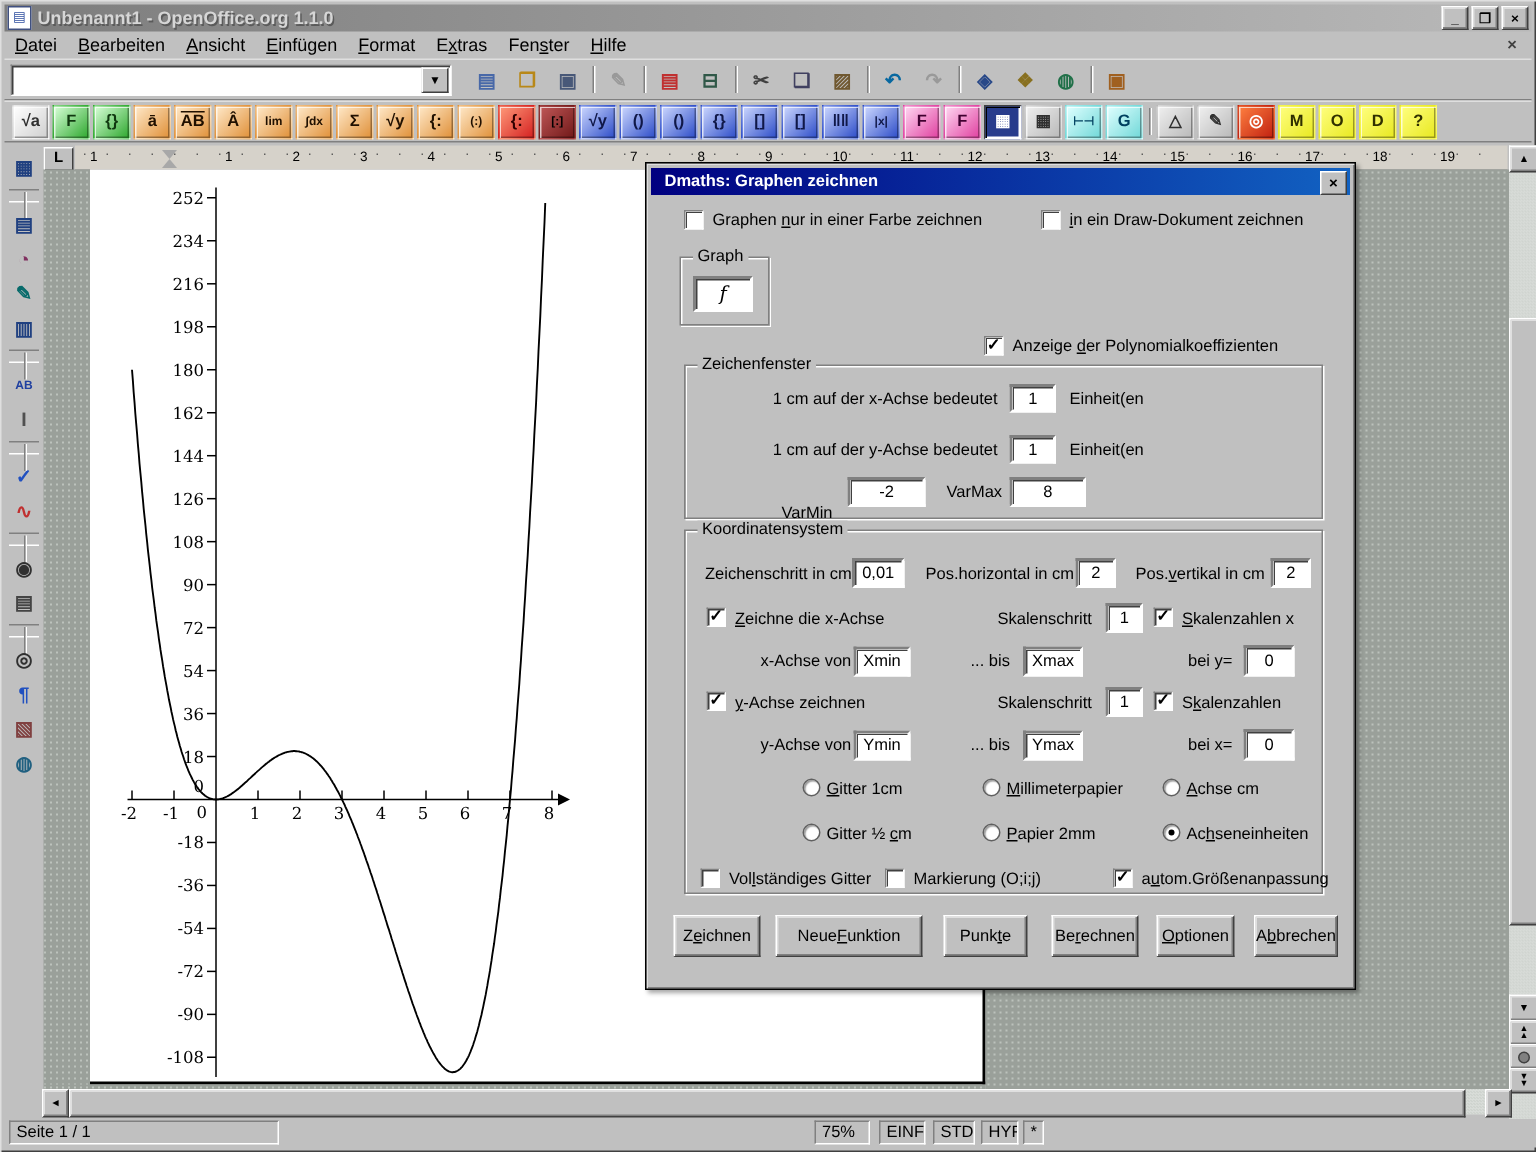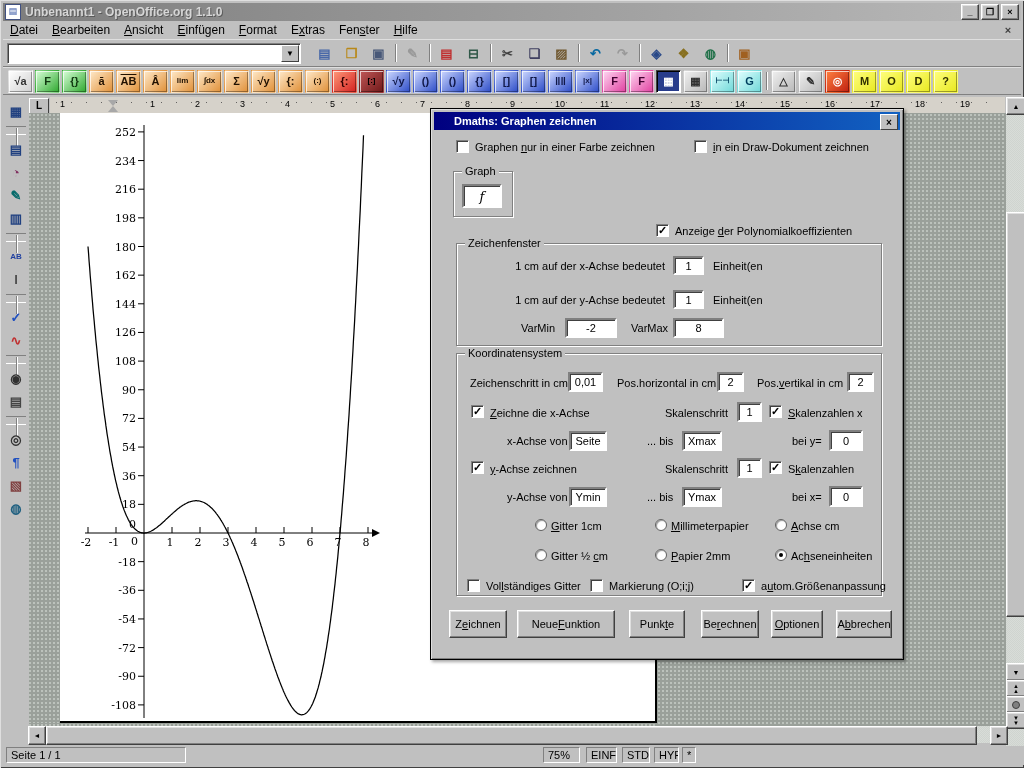--- a/index.html
+++ b/index.html
@@ -93,21 +93,21 @@
     box-shadow:inset -1px -1px 0 #808080,inset 1px 1px 0 #dfdfdf;}
   
   #statusbar{left:3px;top:746px;width:1018px;height:19px;background:#c0c0c0;}
   .scell{position:absolute;top:1px;height:16px;border:1px solid;border-color:#808080 #fff #fff #808080;
     font-size:11px;padding:1px 4px 0 4px;box-sizing:border-box;white-space:nowrap;overflow:hidden;}
   
   #dialog{left:430px;top:108px;width:472px;height:550px;background:#c0c0c0;
     border:1px solid #000;box-shadow:inset 1px 1px 0 #dfdfdf,inset -1px -1px 0 #808080,2px 2px 3px rgba(0,0,0,.35);}
   #dlg-title{position:absolute;left:3px;top:3px;right:3px;height:18px;
     background:linear-gradient(90deg,#000080,#1262c2);color:#fff;font-size:11px;font-weight:bold;
-    display:flex;align-items:center;padding-left:20px;}
+    display:flex;align-items:center;padding-left:9px;}
   #dlg-close{position:absolute;right:2px;top:2px;width:16px;height:14px;background:#c0c0c0;
     border:1px solid;border-color:#fff #404040 #404040 #fff;color:#000;font-size:10px;font-weight:bold;
     display:flex;align-items:center;justify-content:center;}
   .dlabel{position:absolute;font-size:11px;white-space:nowrap;color:#000;}
   .dlabel u{text-decoration:underline;}
   .dfield{position:absolute;background:#fff;border:2px solid;border-color:#808080 #fff #fff #808080;
     box-shadow:inset 1px 1px 0 #404040;font-size:11px;display:flex;align-items:center;
     justify-content:center;box-sizing:border-box;}
   .dfield.left{justify-content:flex-start;padding-left:3px;}
   .cb{position:absolute;width:13px;height:13px;background:#fff;border:1px solid;
@@ -596,21 +596,21 @@
   <div class="dlabel" style="left:244px;top:116px;">Anzeige <u>d</u>er Polynomialkoeffizienten</div>
 
   <div class="gb" style="left:25px;top:134px;width:424px;height:101px;">
     <span class="legend">Zeichenfenster</span>
     <div class="dlabel" style="left:40px;top:16px;width:168px;text-align:right;">1 cm auf der x-Achse bedeutet</div>
     <div class="dfield" style="left:216px;top:12px;width:31px;height:19px;">1</div>
     <div class="dlabel" style="left:256px;top:16px;width:50px;overflow:hidden;">Einheit(en</div>
     <div class="dlabel" style="left:40px;top:50px;width:168px;text-align:right;">1 cm auf der y-Achse bedeutet</div>
     <div class="dfield" style="left:216px;top:46px;width:31px;height:19px;">1</div>
     <div class="dlabel" style="left:256px;top:50px;width:50px;overflow:hidden;">Einheit(en</div>
-    <div class="dlabel" style="left:64px;top:78px;">VarMin</div>
+    <div class="dlabel" style="left:64px;top:92px;">VarMin</div>
     <div class="dfield" style="left:108px;top:74px;width:52px;height:20px;">-2</div>
     <div class="dlabel" style="left:174px;top:78px;">VarMax</div>
     <div class="dfield" style="left:216px;top:74px;width:51px;height:20px;">8</div>
   </div>
 
   <div class="gb" style="left:25px;top:244px;width:424px;height:241px;">
     <span class="legend">Koordinatensystem</span>
 
     <div class="dlabel" style="left:13px;top:23px;">Zeichenschritt in cm</div>
     <div class="dfield" style="left:111px;top:18px;width:35px;height:20px;">0,01</div>
@@ -620,21 +620,21 @@
     <div class="dfield" style="left:390px;top:18px;width:27px;height:20px;">2</div>
 
     <div class="cb" style="left:14px;top:51px;">✓</div>
     <div class="dlabel" style="left:33px;top:53px;"><u>Z</u>eichne die x-Achse</div>
     <div class="dlabel" style="left:208px;top:53px;">Skalenschritt</div>
     <div class="dfield" style="left:280px;top:48px;width:25px;height:20px;">1</div>
     <div class="cb" style="left:312px;top:51px;">✓</div>
     <div class="dlabel" style="left:331px;top:53px;"><u>S</u>kalenzahlen x</div>
 
     <div class="dlabel" style="left:50px;top:81px;">x-Achse von</div>
-    <div class="dfield" style="left:112px;top:77px;width:38px;height:20px;">Seite</div>
+    <div class="dfield" style="left:112px;top:77px;width:38px;height:20px;">Xmin</div>
     <div class="dlabel" style="left:190px;top:81px;">... bis</div>
     <div class="dfield" style="left:225px;top:77px;width:40px;height:20px;">Xmax</div>
     <div class="dlabel" style="left:335px;top:81px;">bei y=</div>
     <div class="dfield" style="left:372px;top:76px;width:34px;height:21px;">0</div>
 
     <div class="cb" style="left:14px;top:107px;">✓</div>
     <div class="dlabel" style="left:33px;top:109px;"><u>y</u>-Achse zeichnen</div>
     <div class="dlabel" style="left:208px;top:109px;">Skalenschritt</div>
     <div class="dfield" style="left:280px;top:104px;width:25px;height:20px;">1</div>
     <div class="cb" style="left:312px;top:107px;">✓</div>

